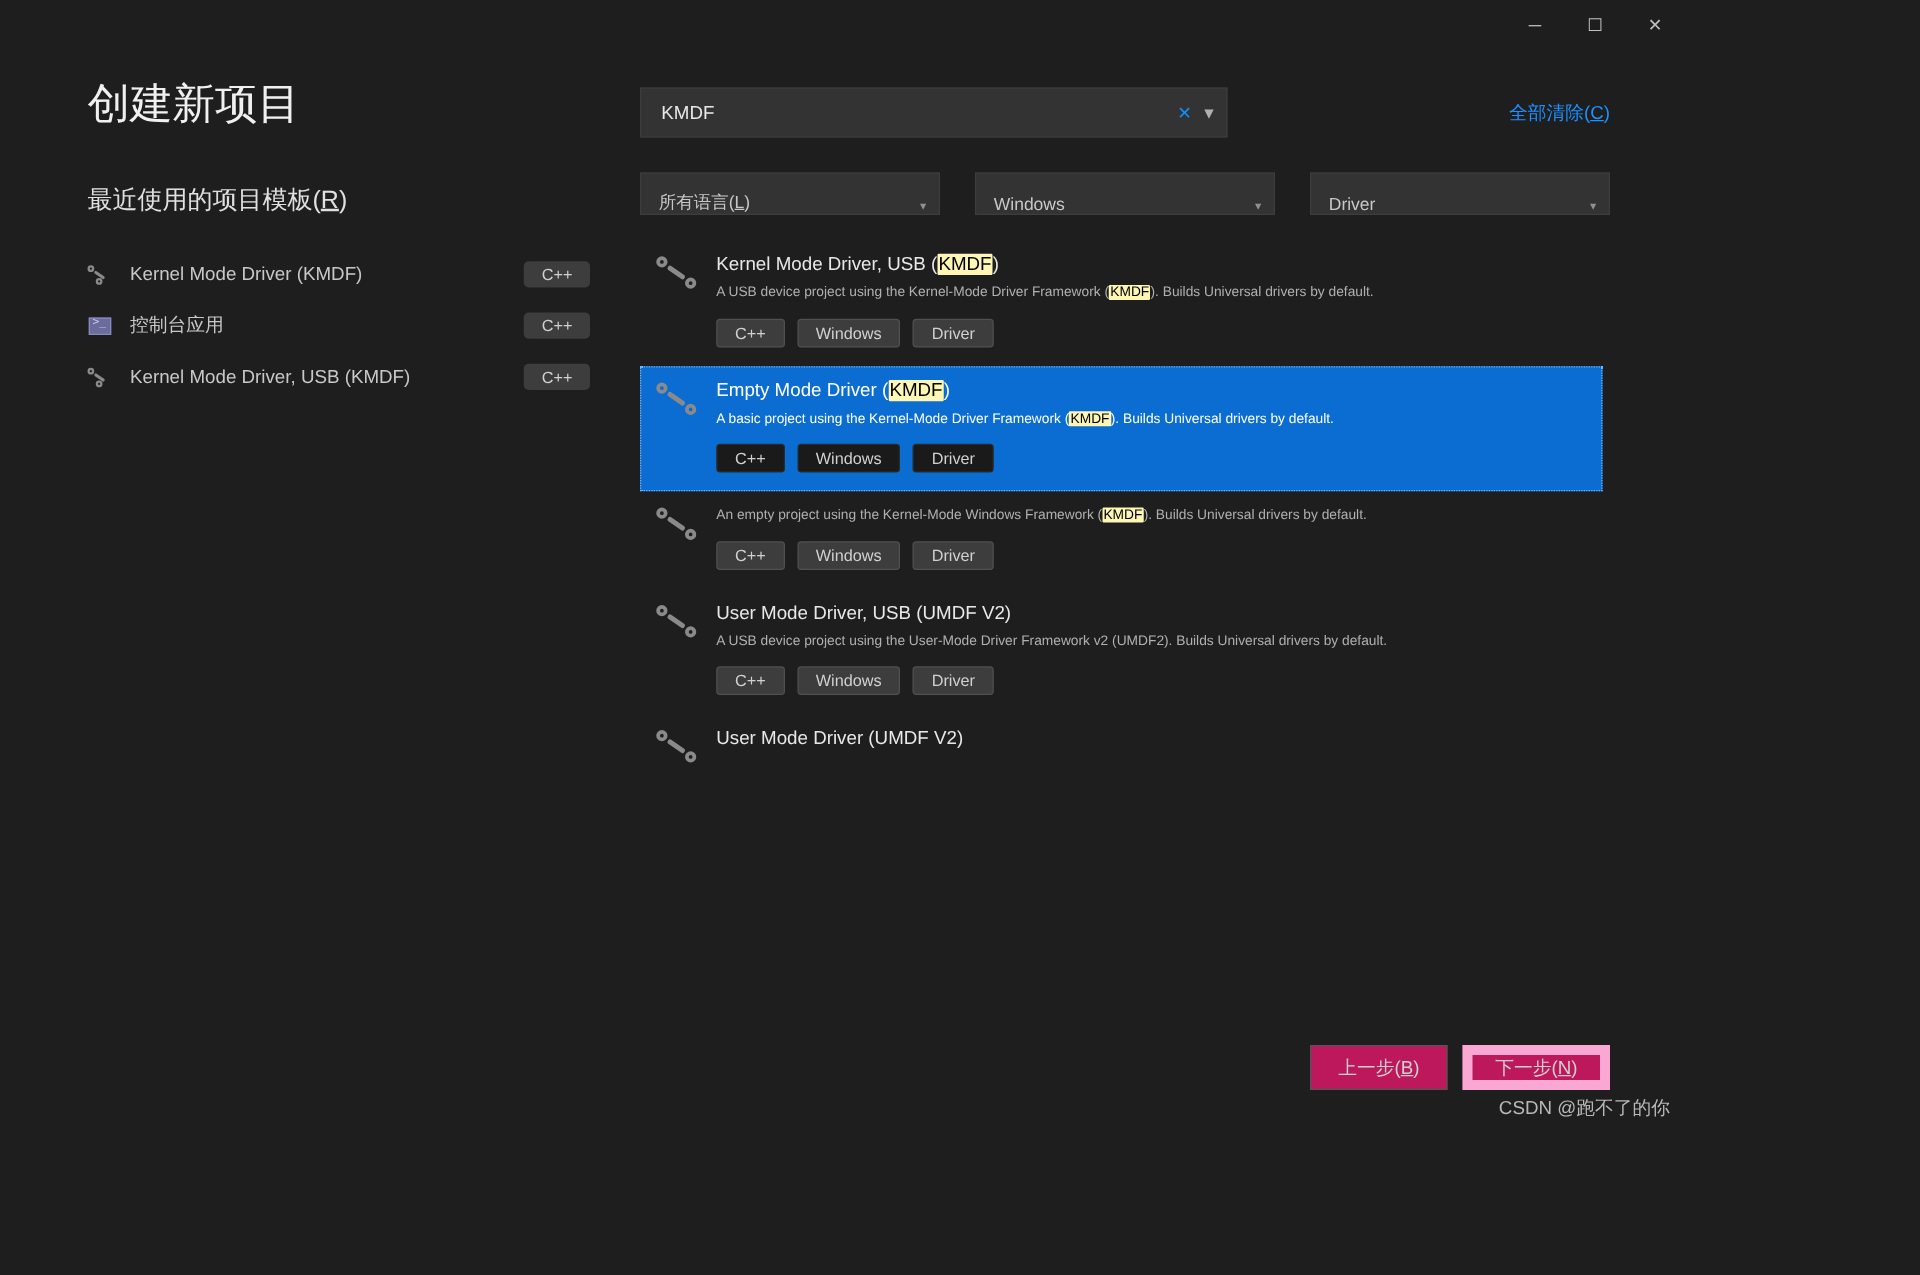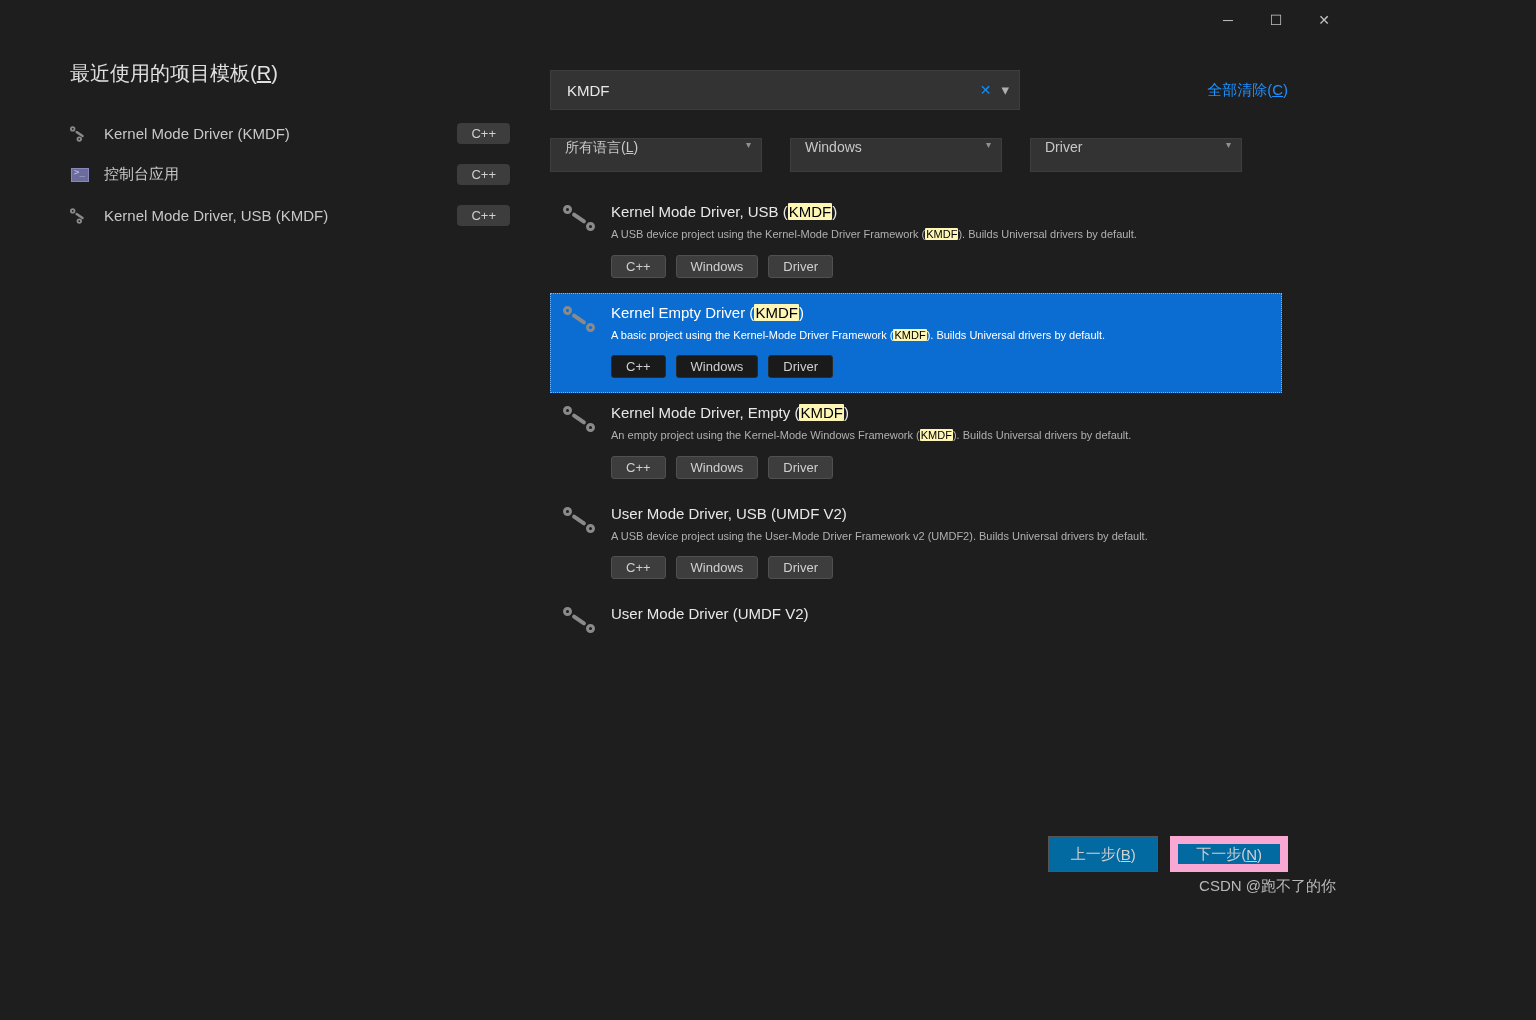--- a/index.html
+++ b/index.html
@@ -84,22 +84,22 @@
   .search-box .chev { color: #b0b0b0; padding-left: 4px; }
   .clear-all {
     color: #1e90ff; font-size: 15px; margin-left: auto;
   }
   .clear-all .ul { text-decoration: underline; }
   .filters { display: flex; gap: 28px; margin-bottom: 20px; }
   .filter-dd {
     background: #333333;
     border: 1px solid #3d3d3d;
     height: 34px;
-    width: 212px;
-    display: flex; align-items: flex-start;
+    width: 240px;
+    display: flex; align-items: flex-end;
     padding: 0 10px 0 14px;
     color: #c8c8c8;
   }
   .filter-dd .text { flex: 1; }
   .filter-dd .text .ul { text-decoration: underline; }
   .filter-dd .chev { color: #909090; font-size: 10px; }
   
   .template-list {
     height: 585px;
     overflow-y: scroll;
@@ -139,21 +139,21 @@
   }
   .tpl.selected .tag { background: #1a1a1a; border-color: #2a2a2a; }
   
   .footer {
     position: absolute;
     bottom: 28px; right: 60px;
     display: flex; gap: 12px;
   }
   .btn {
     min-width: 110px; height: 36px;
-    background: #0369a1;
+    background: #be185d;
     border: 1px solid #555555;
     color: #d0d0d0;
     font-size: 15px;
     display: flex; align-items: center; justify-content: center;
     padding: 0 18px;
   }
   .btn.primary { border: 8px solid #f9a8d4; }
   .btn .ul { text-decoration: underline; }
   .watermark {
     position: absolute;
@@ -201,20 +201,21 @@
 <div class="window">
   <div class="titlebar">
     <div class="titlebar-btn">─</div>
     <div class="titlebar-btn">☐</div>
     <div class="titlebar-btn">✕</div>
   </div>
 
   <div class="content">
 
     <div class="left-col">
+      <div class="page-title">创建新项目</div>
       <div class="recent-heading">
         <span>最近使用的项目模板(</span><span class="ul">R</span><span>)</span>
       </div>
       <div class="recent-list" id="recent-list">
     <div class="recent-item">
       <span class="icon-wrap">
               <div class="driver-icon small-driver">
                 <div class="c1"></div>
                 <div class="bar"></div>
                 <div class="c2"></div>
@@ -297,44 +298,41 @@
     <div class="tpl selected">
       <div class="tpl-icon">
               <div class="driver-icon ">
                 <div class="c1"></div>
                 <div class="bar"></div>
                 <div class="c2"></div>
               </div>
             </div>
       <div class="tpl-body">
         <div class="tpl-title">
-          <span>Kernel Empty Driver (</span><span class="hl">KMDF</span><span>)</span>
+          <span>Empty Mode Driver (</span><span class="hl">KMDF</span><span>)</span>
         </div>
         <div class="tpl-desc">
           <span>A basic project using the Kernel-Mode Driver Framework (</span><span class="hl">KMDF</span><span>). Builds Universal drivers by default.</span>
         </div>
         <div class="tag-row">
                 <span class="tag">C++</span>
                 <span class="tag">Windows</span>
                 <span class="tag">Driver</span>
               </div>
       </div>
     </div>
     <div class="tpl ">
       <div class="tpl-icon">
               <div class="driver-icon ">
                 <div class="c1"></div>
                 <div class="bar"></div>
                 <div class="c2"></div>
               </div>
             </div>
       <div class="tpl-body">
-        <div class="tpl-title">
-          <span>Kernel Mode Driver, Empty (</span><span class="hl">KMDF</span><span>)</span>
-        </div>
         <div class="tpl-desc">
           <span>An empty project using the Kernel-Mode Windows Framework (</span><span class="hl">KMDF</span><span>). Builds Universal drivers by default.</span>
         </div>
         <div class="tag-row">
                 <span class="tag">C++</span>
                 <span class="tag">Windows</span>
                 <span class="tag">Driver</span>
               </div>
       </div>
     </div>

